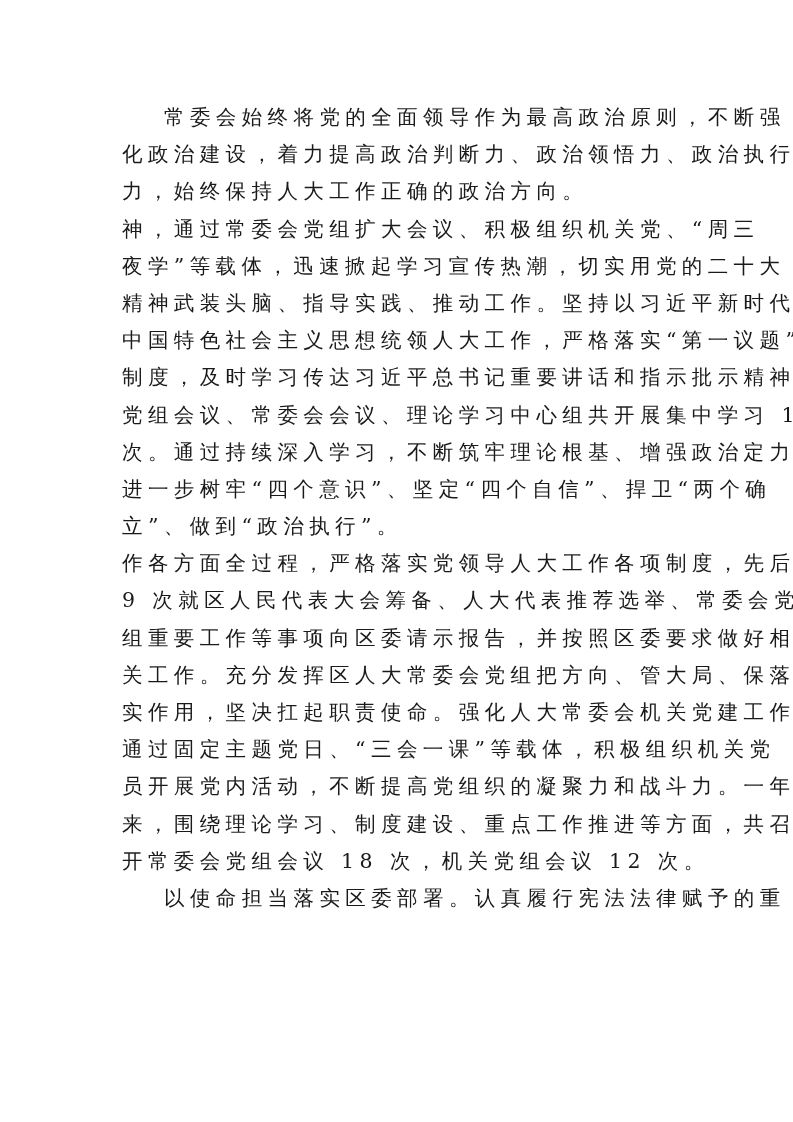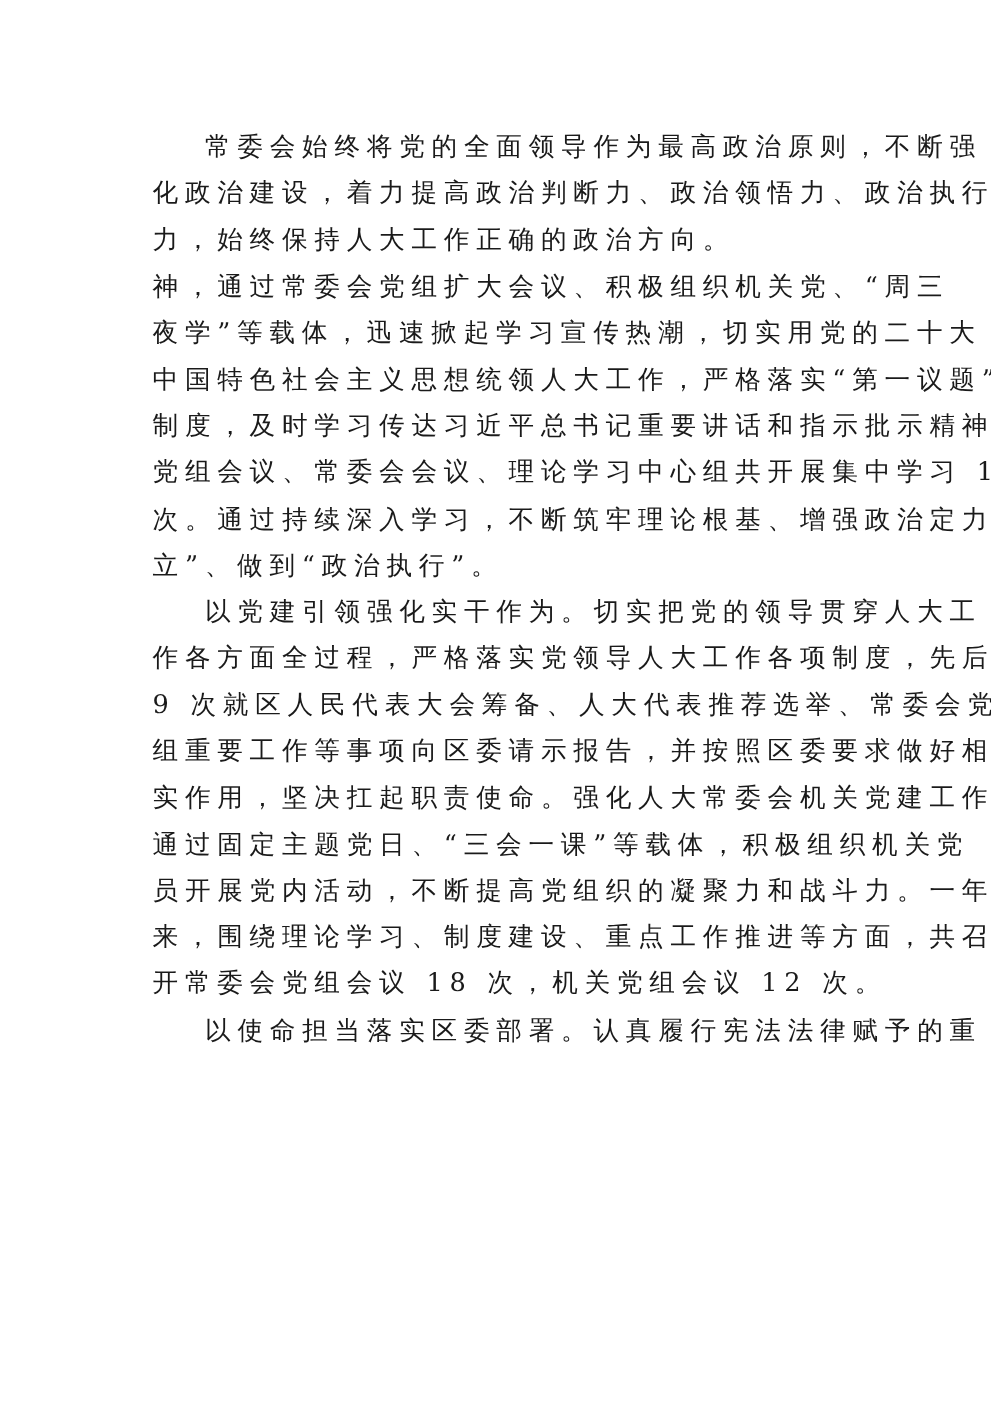--- a/index.html
+++ b/index.html
@@ -50,32 +50,34 @@
 
     <div>
       <span class="line indent">常委会始终将党的全面领导作为最高政治原则，不断强</span>
       <span class="line">化政治建设，着力提高政治判断力、政治领悟力、政治执行</span>
       <span class="line">力，始终保持人大工作正确的政治方向。</span>
     </div>
 
     <div>
       <span class="line">神，通过常委会党组扩大会议、积极组织机关党、“周三</span>
       <span class="line">夜学”等载体，迅速掀起学习宣传热潮，切实用党的二十大</span>
+      <span class="line">精神武装头脑、指导实践、推动工作。坚持以习近平新时代</span>
       <span class="line">中国特色社会主义思想统领人大工作，严格落实“第一议题”</span>
       <span class="line">制度，及时学习传达习近平总书记重要讲话和指示批示精神，</span>
       <span class="line">党组会议、常委会会议、理论学习中心组共开展集中学习 15</span>
       <span class="line">次。通过持续深入学习，不断筑牢理论根基、增强政治定力，</span>
+      <span class="line">进一步树牢“四个意识”、坚定“四个自信”、捍卫“两个确</span>
       <span class="line">立”、做到“政治执行”。</span>
     </div>
 
     <div>
-      <span class="line indent">以党建引领强化实干作为。切实把党的领导贯穿人大工</span>
       <span class="line">作各方面全过程，严格落实党领导人大工作各项制度，先后</span>
       <span class="line">9 次就区人民代表大会筹备、人大代表推荐选举、常委会党</span>
       <span class="line">组重要工作等事项向区委请示报告，并按照区委要求做好相</span>
+      <span class="line">关工作。充分发挥区人大常委会党组把方向、管大局、保落</span>
       <span class="line">实作用，坚决扛起职责使命。强化人大常委会机关党建工作，</span>
       <span class="line">通过固定主题党日、“三会一课”等载体，积极组织机关党</span>
       <span class="line">员开展党内活动，不断提高党组织的凝聚力和战斗力。一年</span>
       <span class="line">来，围绕理论学习、制度建设、重点工作推进等方面，共召</span>
       <span class="line">开常委会党组会议 18 次，机关党组会议 12 次。</span>
     </div>
 
     <div>
       <span class="line indent">以使命担当落实区委部署。认真履行宪法法律赋予的重</span>
     </div>

